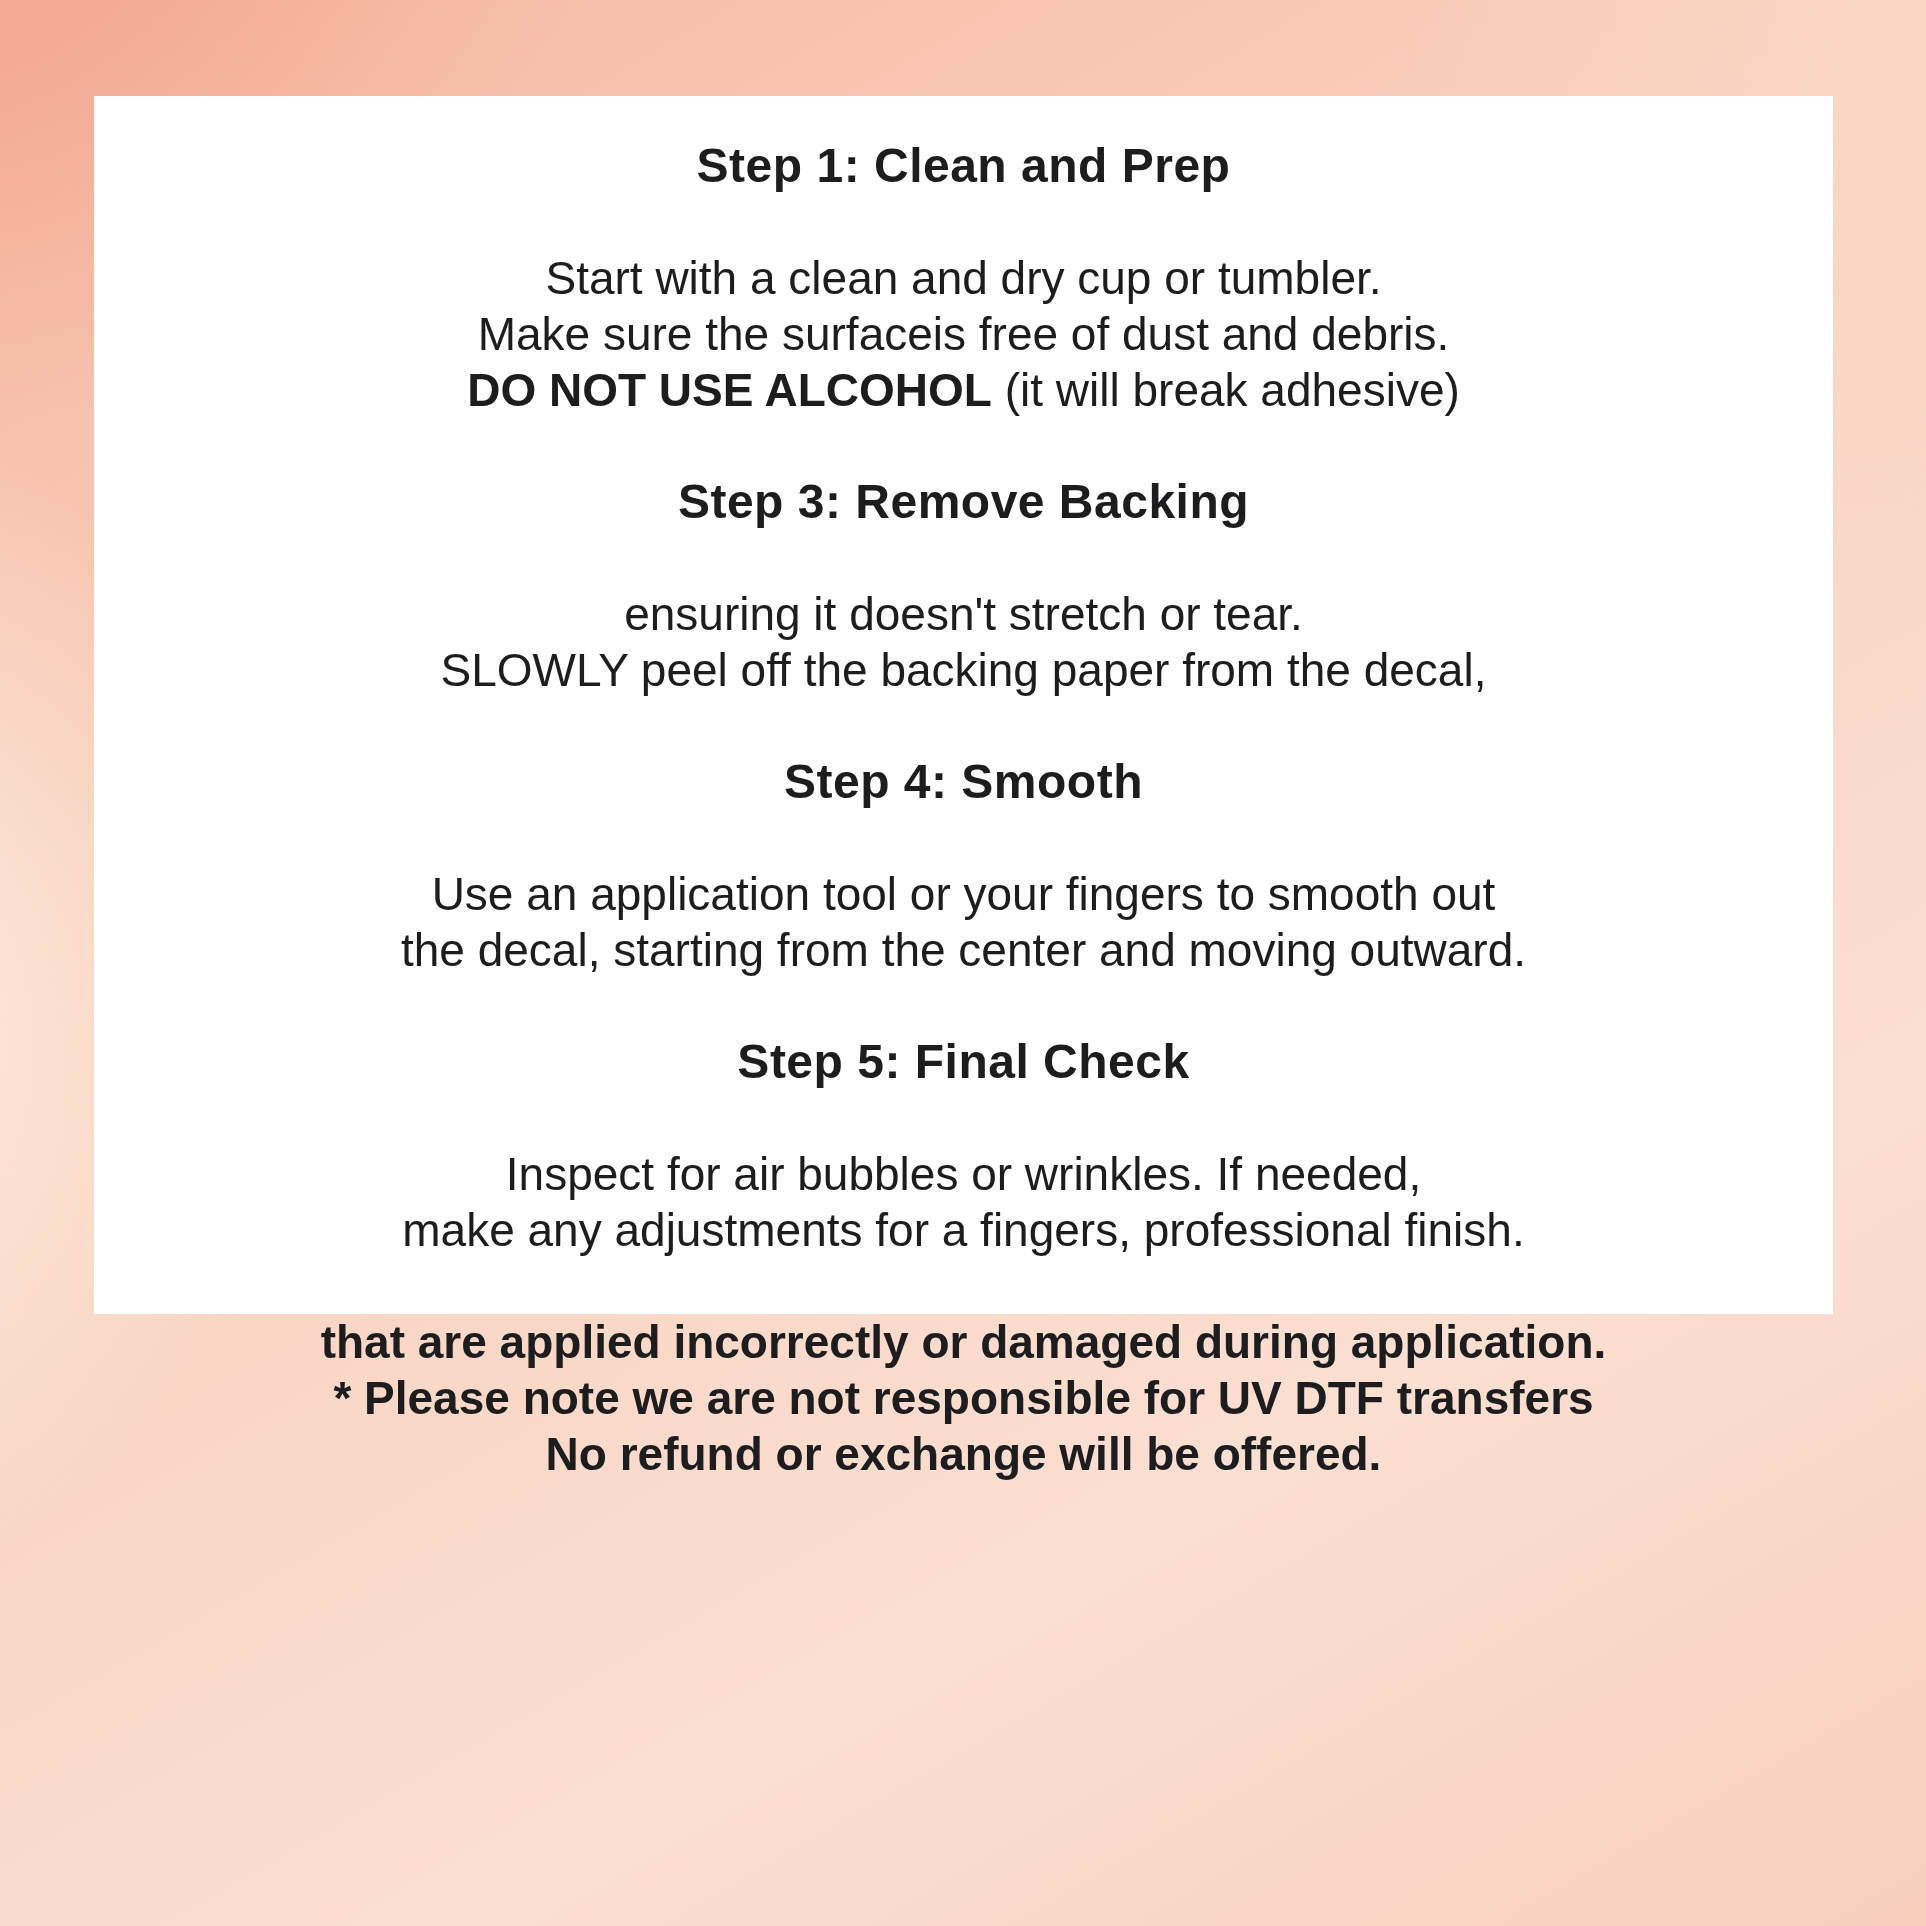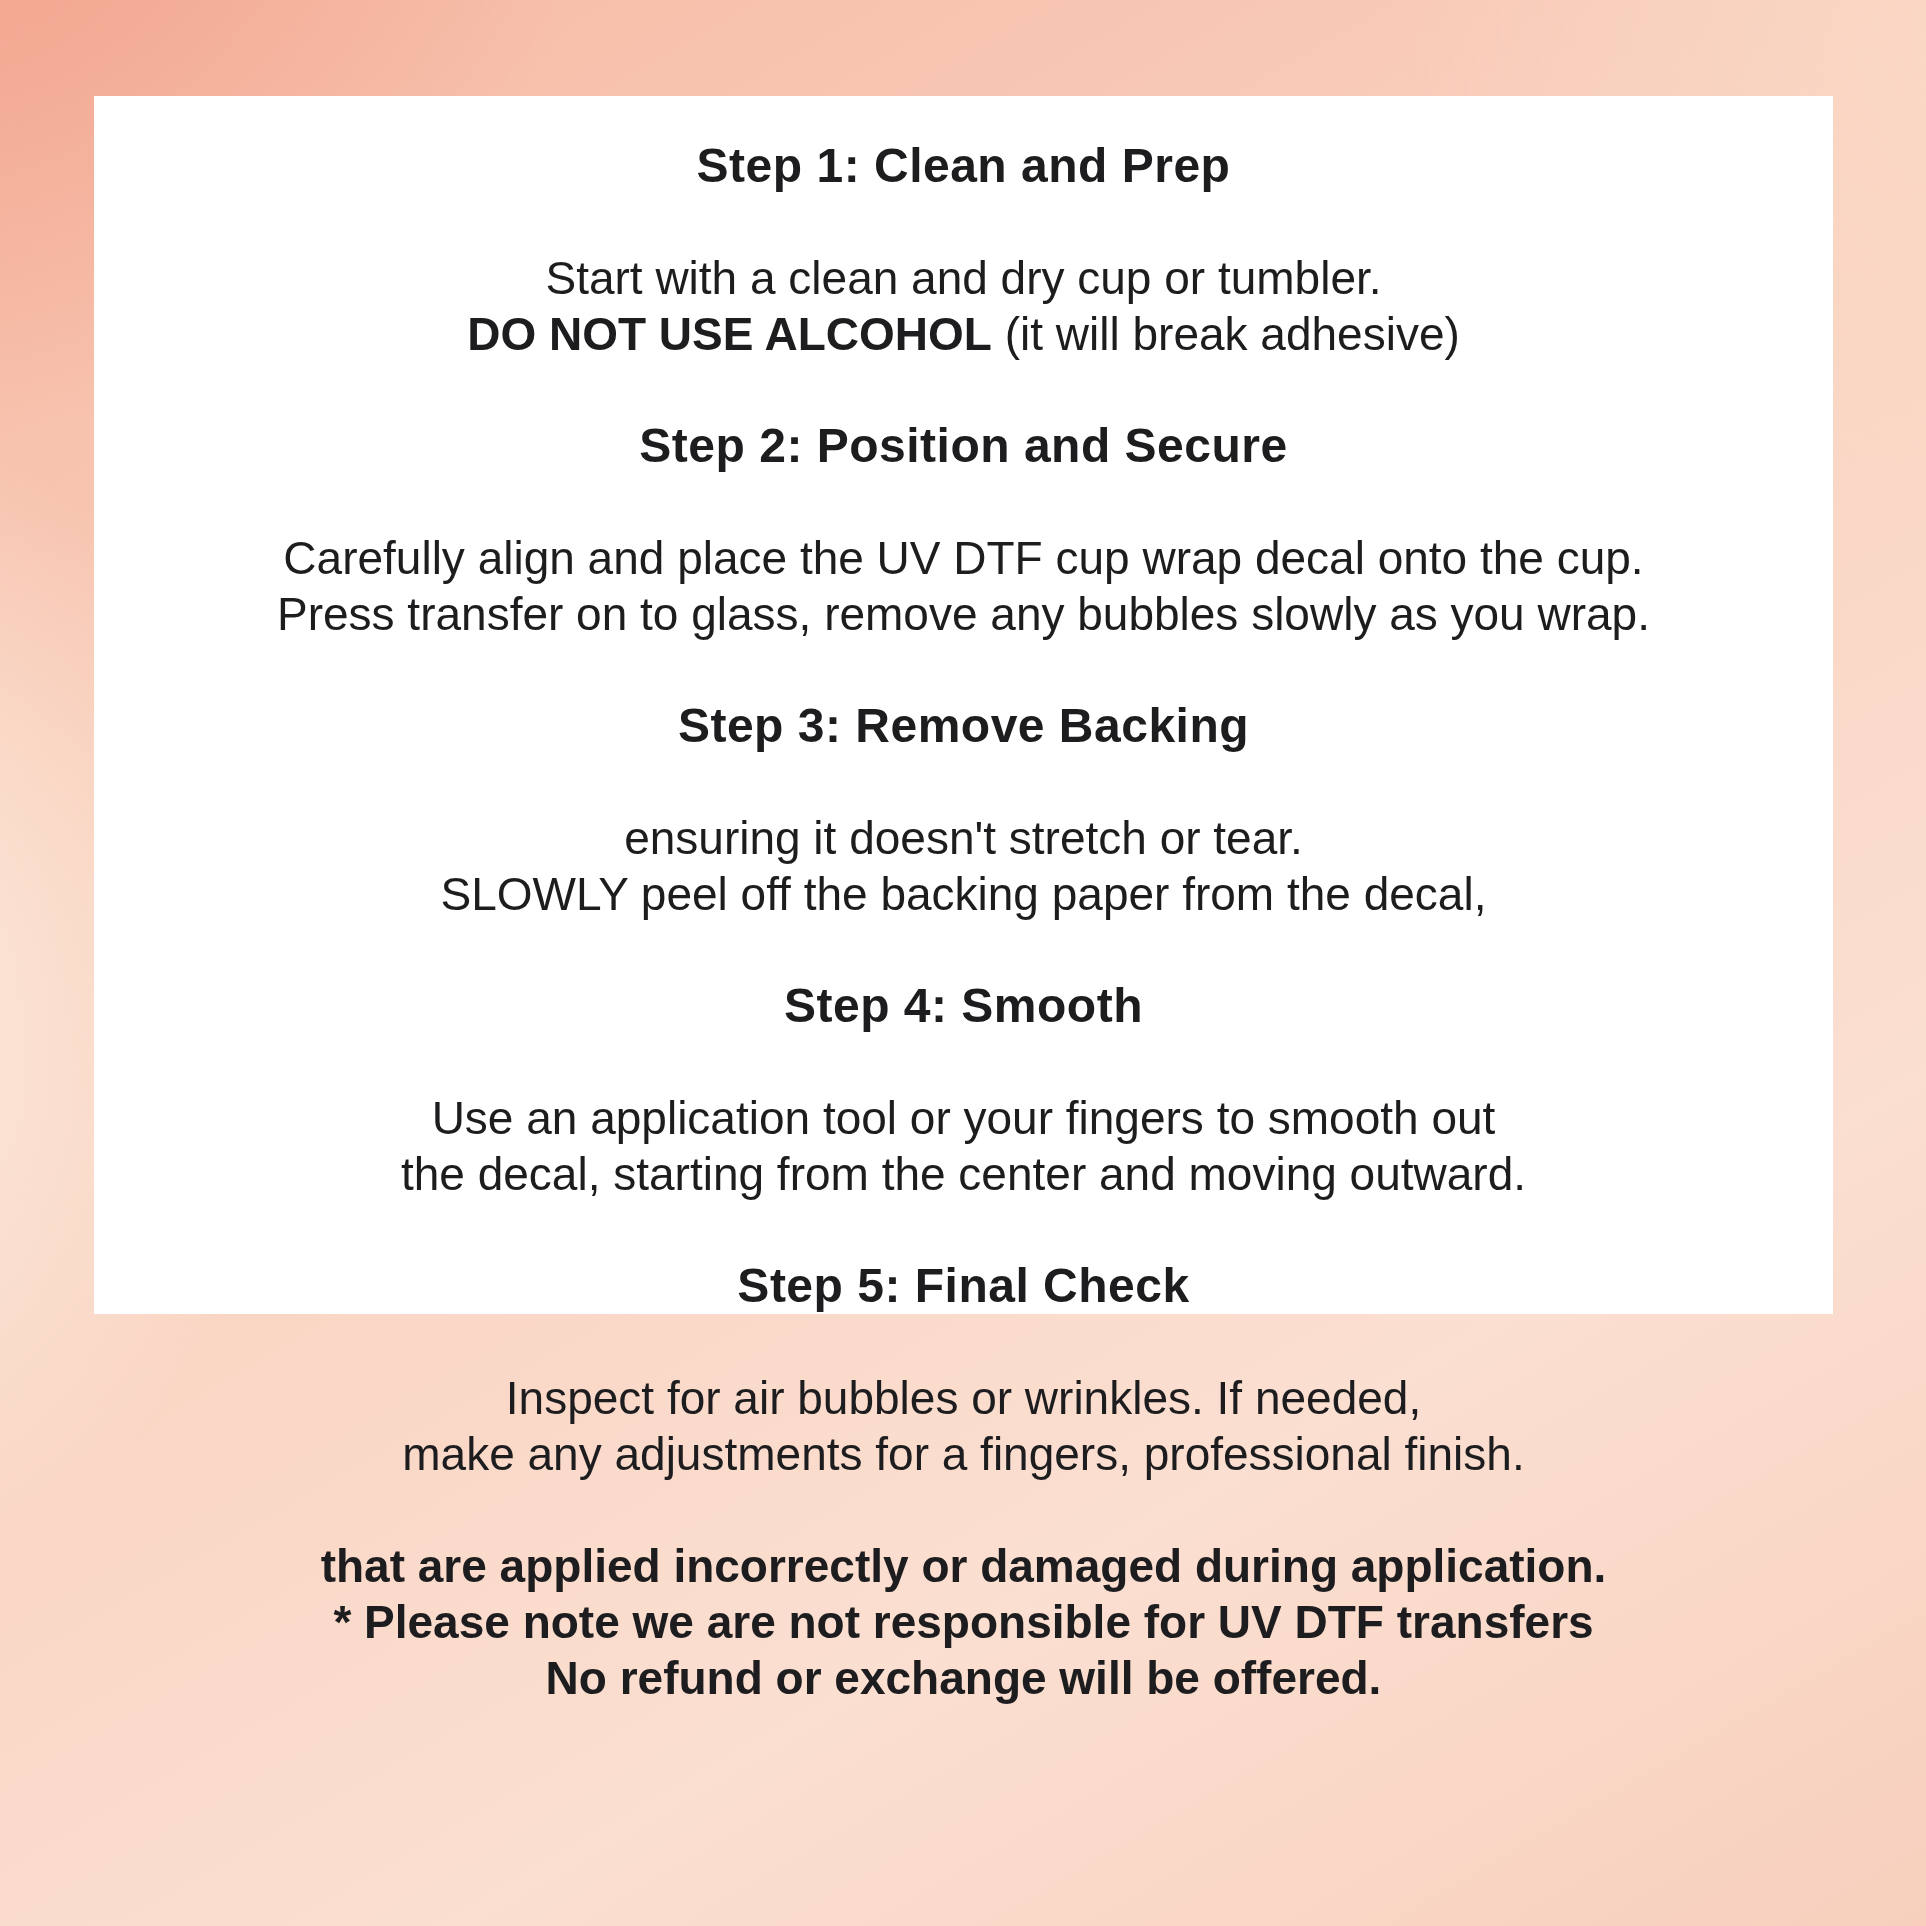--- a/index.html
+++ b/index.html
@@ -54,31 +54,25 @@
 </style>
 </head>
 <body>
 
 <div class="card">
 
   <div>
     <p class="step-heading">Step 1: Clean and Prep</p>
     <div class="step-para">
       <div class="step-line">Start with a clean and dry cup or tumbler.</div>
+      <div class="step-line">Make sure the surfaceis free of dust and debris.</div>
       <div class="step-line"><span class="bold-inline">DO NOT USE ALCOHOL</span><span> (it will break adhesive)</span></div>
     </div>
   </div>
 
-  <div>
-    <p class="step-heading">Step 2: Position and Secure</p>
-    <div class="step-para">
-      <div class="step-line">Carefully align and place the UV DTF cup wrap decal onto the cup.</div>
-      <div class="step-line">Press transfer on to glass, remove any bubbles slowly as you wrap.</div>
-    </div>
-  </div>
 
   <div>
     <p class="step-heading">Step 3: Remove Backing</p>
     <div class="step-para">
       <div class="step-line">ensuring  it doesn't stretch or tear.</div>
       <div class="step-line">SLOWLY peel off the backing paper from the decal,</div>
     </div>
   </div>
 
   <div>

